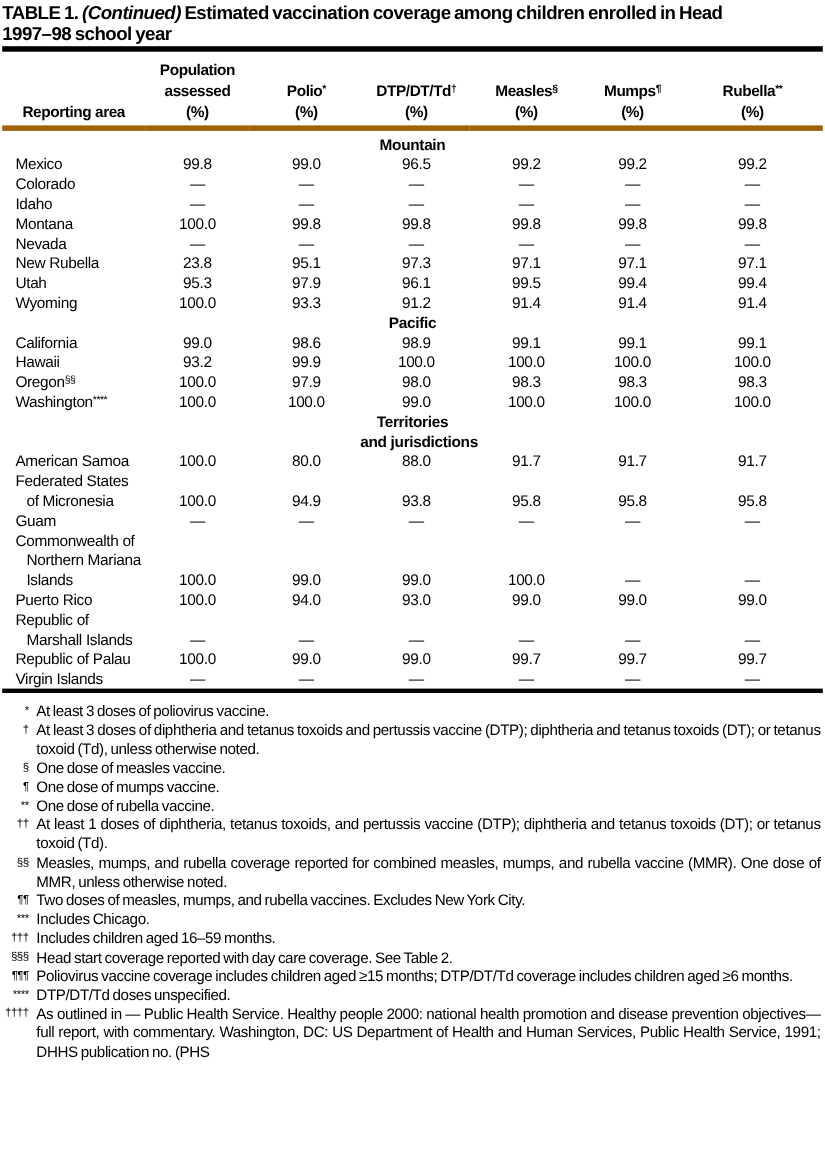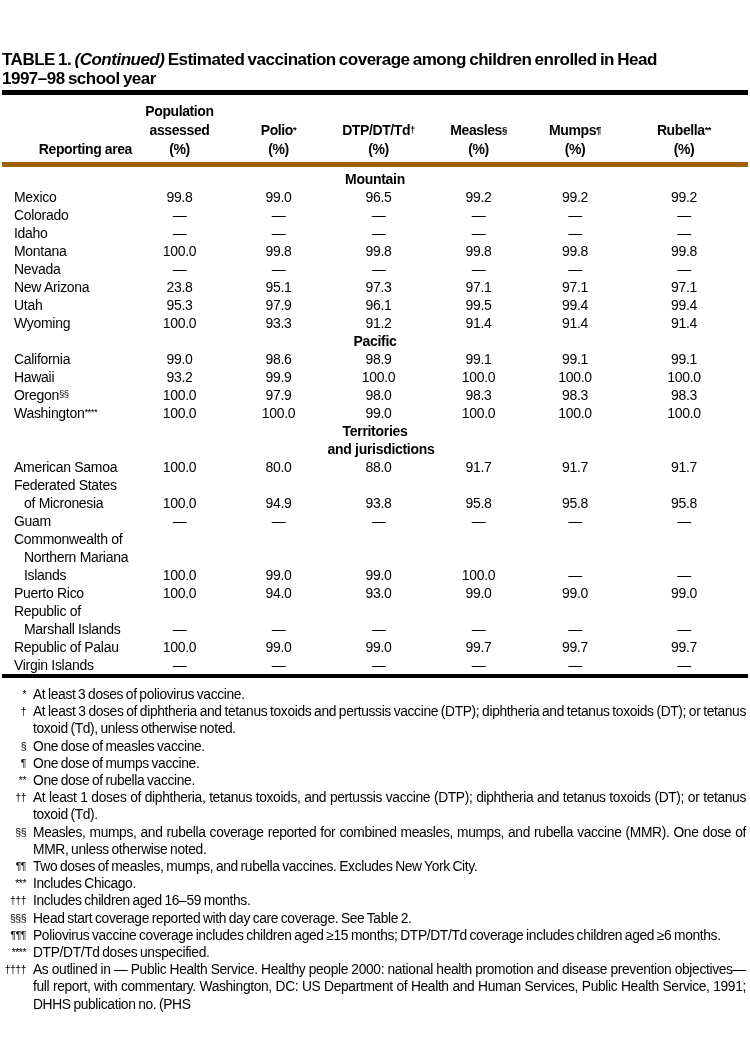--- a/index.html
+++ b/index.html
@@ -5,32 +5,32 @@
   html,body{margin:0;padding:0;}
   body{
     width:750px;height:1056px;overflow:hidden;background:#ffffff;color:#000000;
     font-family:"Liberation Sans",sans-serif;
     -webkit-font-smoothing:none;
   }
   .page{padding:2px 2px 0 2px;}
   
   .title{
     font-weight:bold;font-size:17px;line-height:19px;
-    letter-spacing:-0.5px;word-spacing:-1px;margin-top:48px;
+    letter-spacing:-0.5px;word-spacing:-1px;
   }
   .title .cont{font-style:italic;}
   .rule-title{height:5px;background:#000;margin-top:2px;}
   
   table{width:746px;border-collapse:collapse;table-layout:fixed;}
   thead th{
     vertical-align:bottom;font-weight:bold;font-size:14px;line-height:19px;
     padding:7px 0 3px 0;border-bottom:5px solid #a16207;
     letter-spacing:-0.4px;
   }
-  .th-name{text-align:right;}
+  .th-name{text-align:center;}
   .th-num{text-align:center;}
   tbody td{
     font-size:14px;line-height:18px;vertical-align:bottom;padding:0;
     letter-spacing:-0.3px;
   }
   tbody tr:first-child td{padding-top:3px;}
   td.section{font-weight:bold;text-align:center;}
   .indent1{padding-left:12px;}
   .indent2{padding-left:22px;}
   .nm,.sec-line{white-space:nowrap;}
@@ -163,21 +163,21 @@
           </td>
           <td class="val">—</td>
           <td class="val">—</td>
           <td class="val">—</td>
           <td class="val">—</td>
           <td class="val">—</td>
           <td class="val">—</td>
         </tr>
         <tr>
           <td class="name">
-            <div class="nm indent1">New Arizona</div>
+            <div class="nm indent1">New Rubella</div>
           </td>
           <td class="val">23.8</td>
           <td class="val">95.1</td>
           <td class="val">97.3</td>
           <td class="val">97.1</td>
           <td class="val">97.1</td>
           <td class="val">97.1</td>
         </tr>
         <tr>
           <td class="name">

